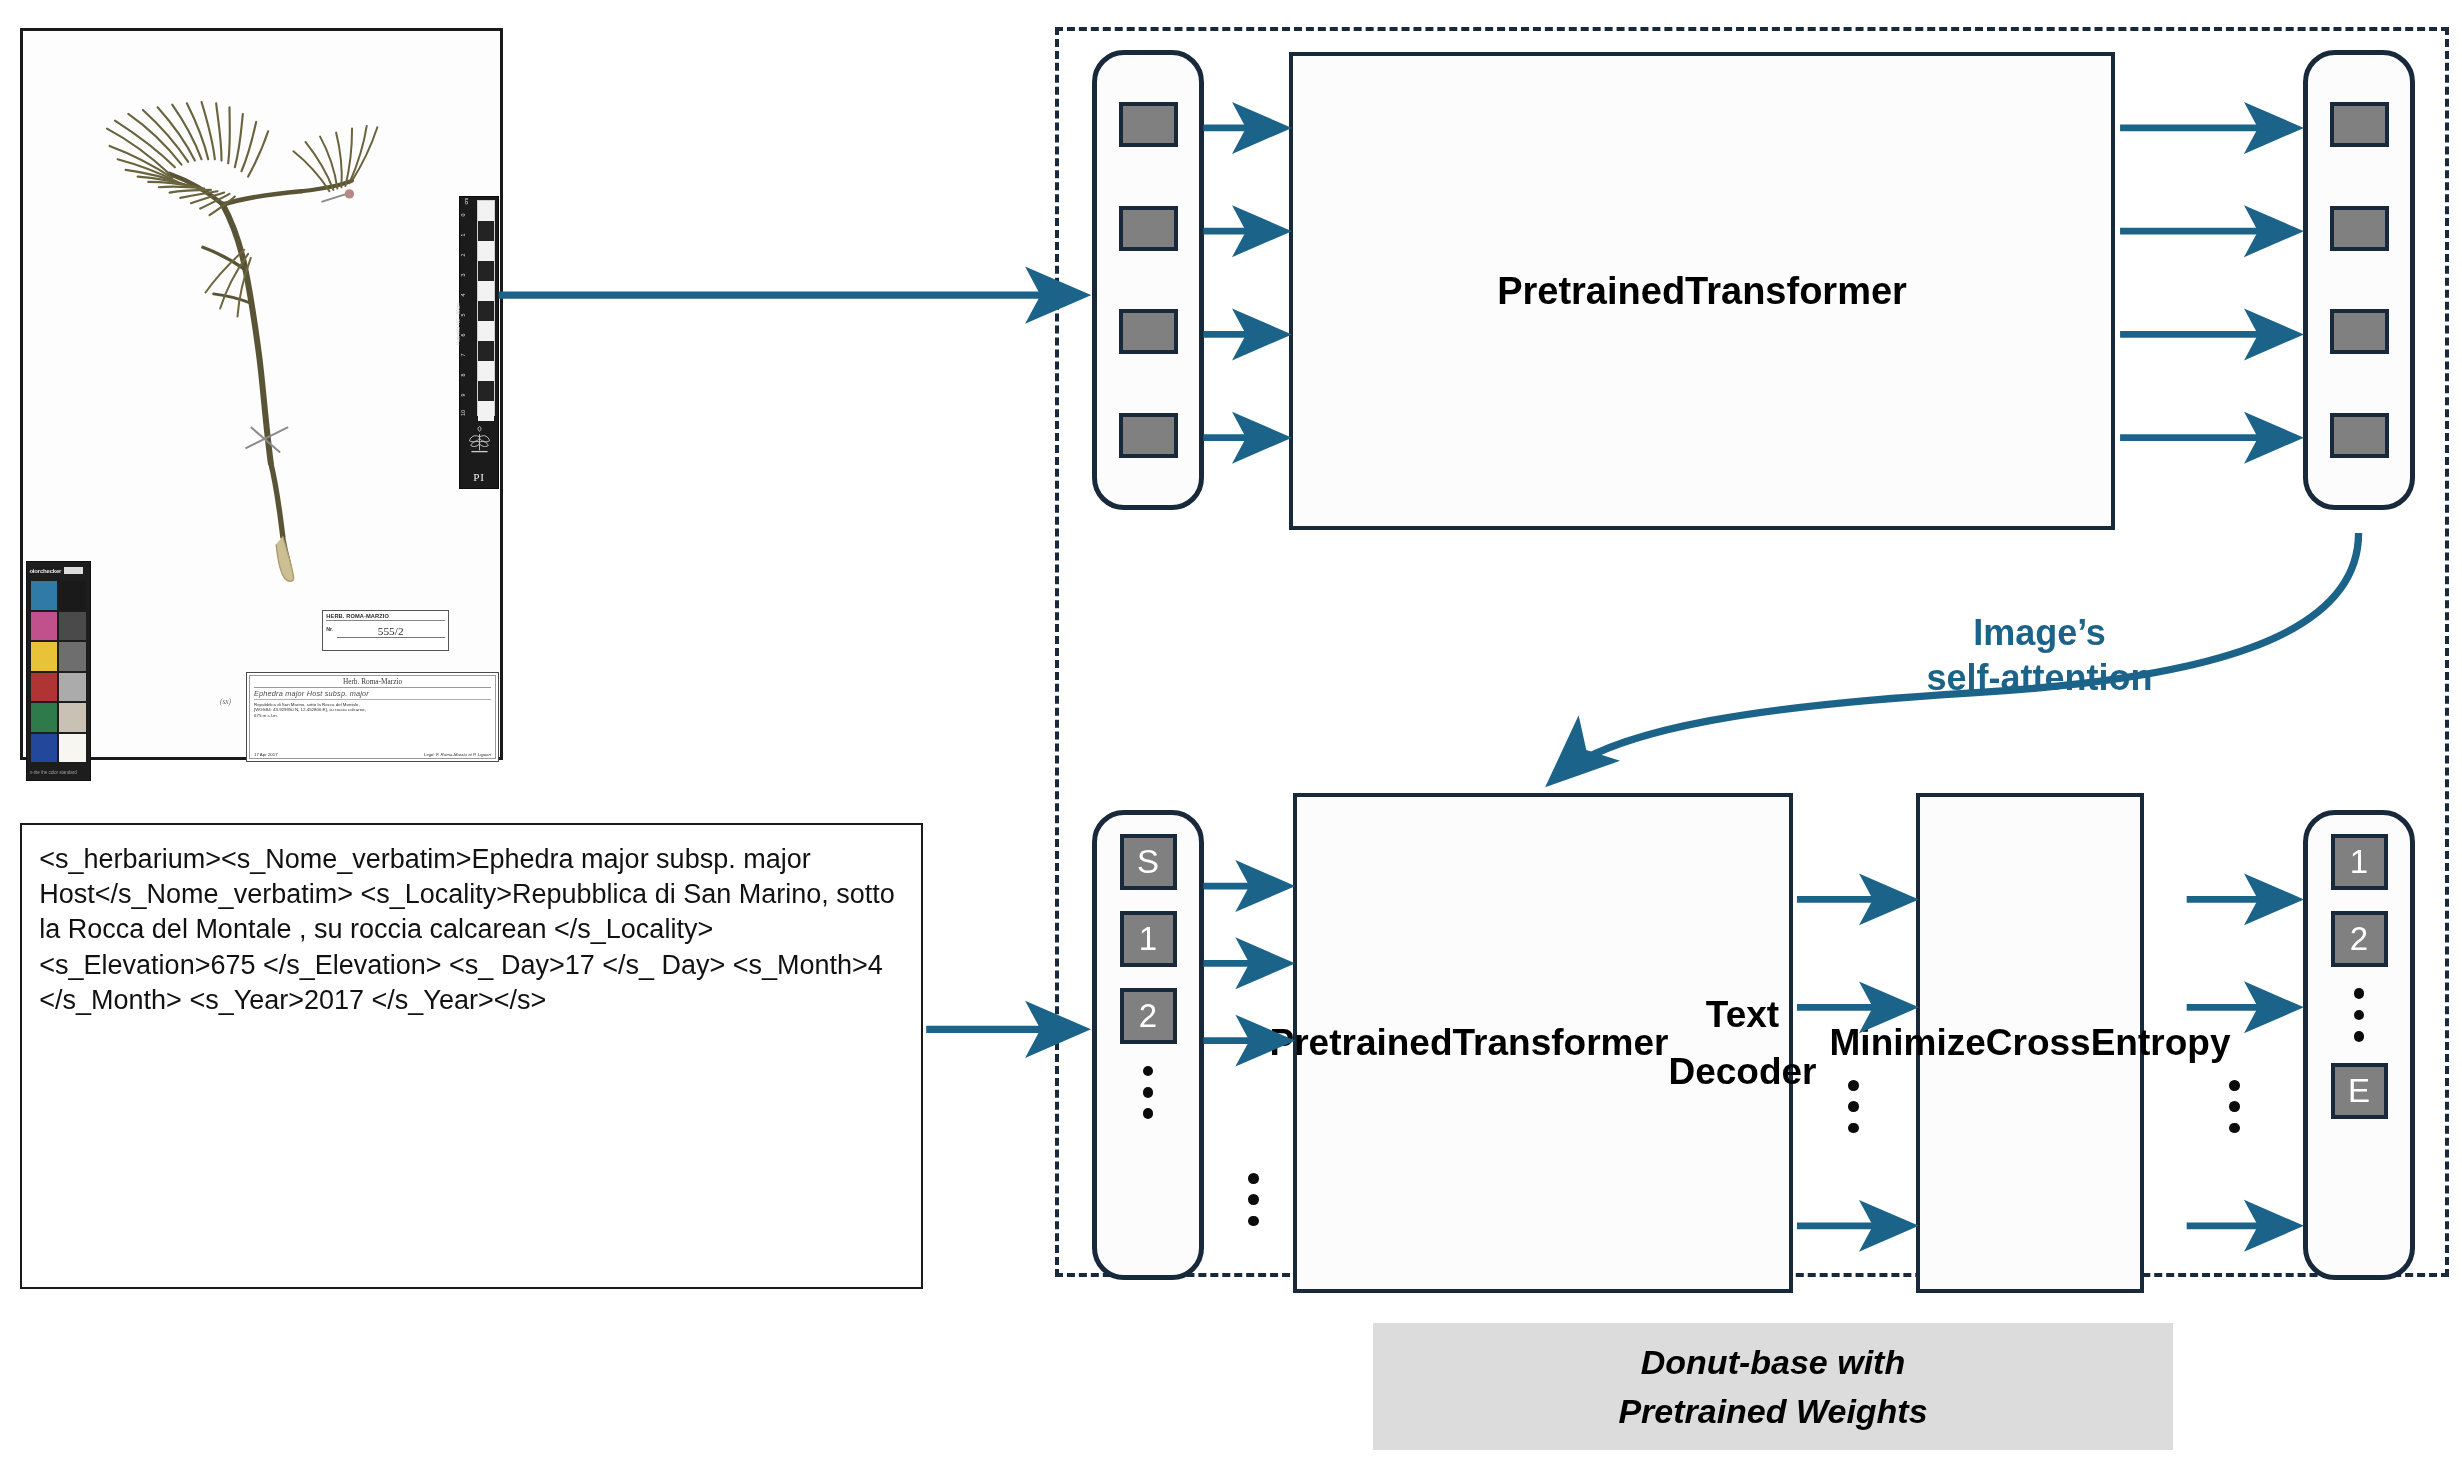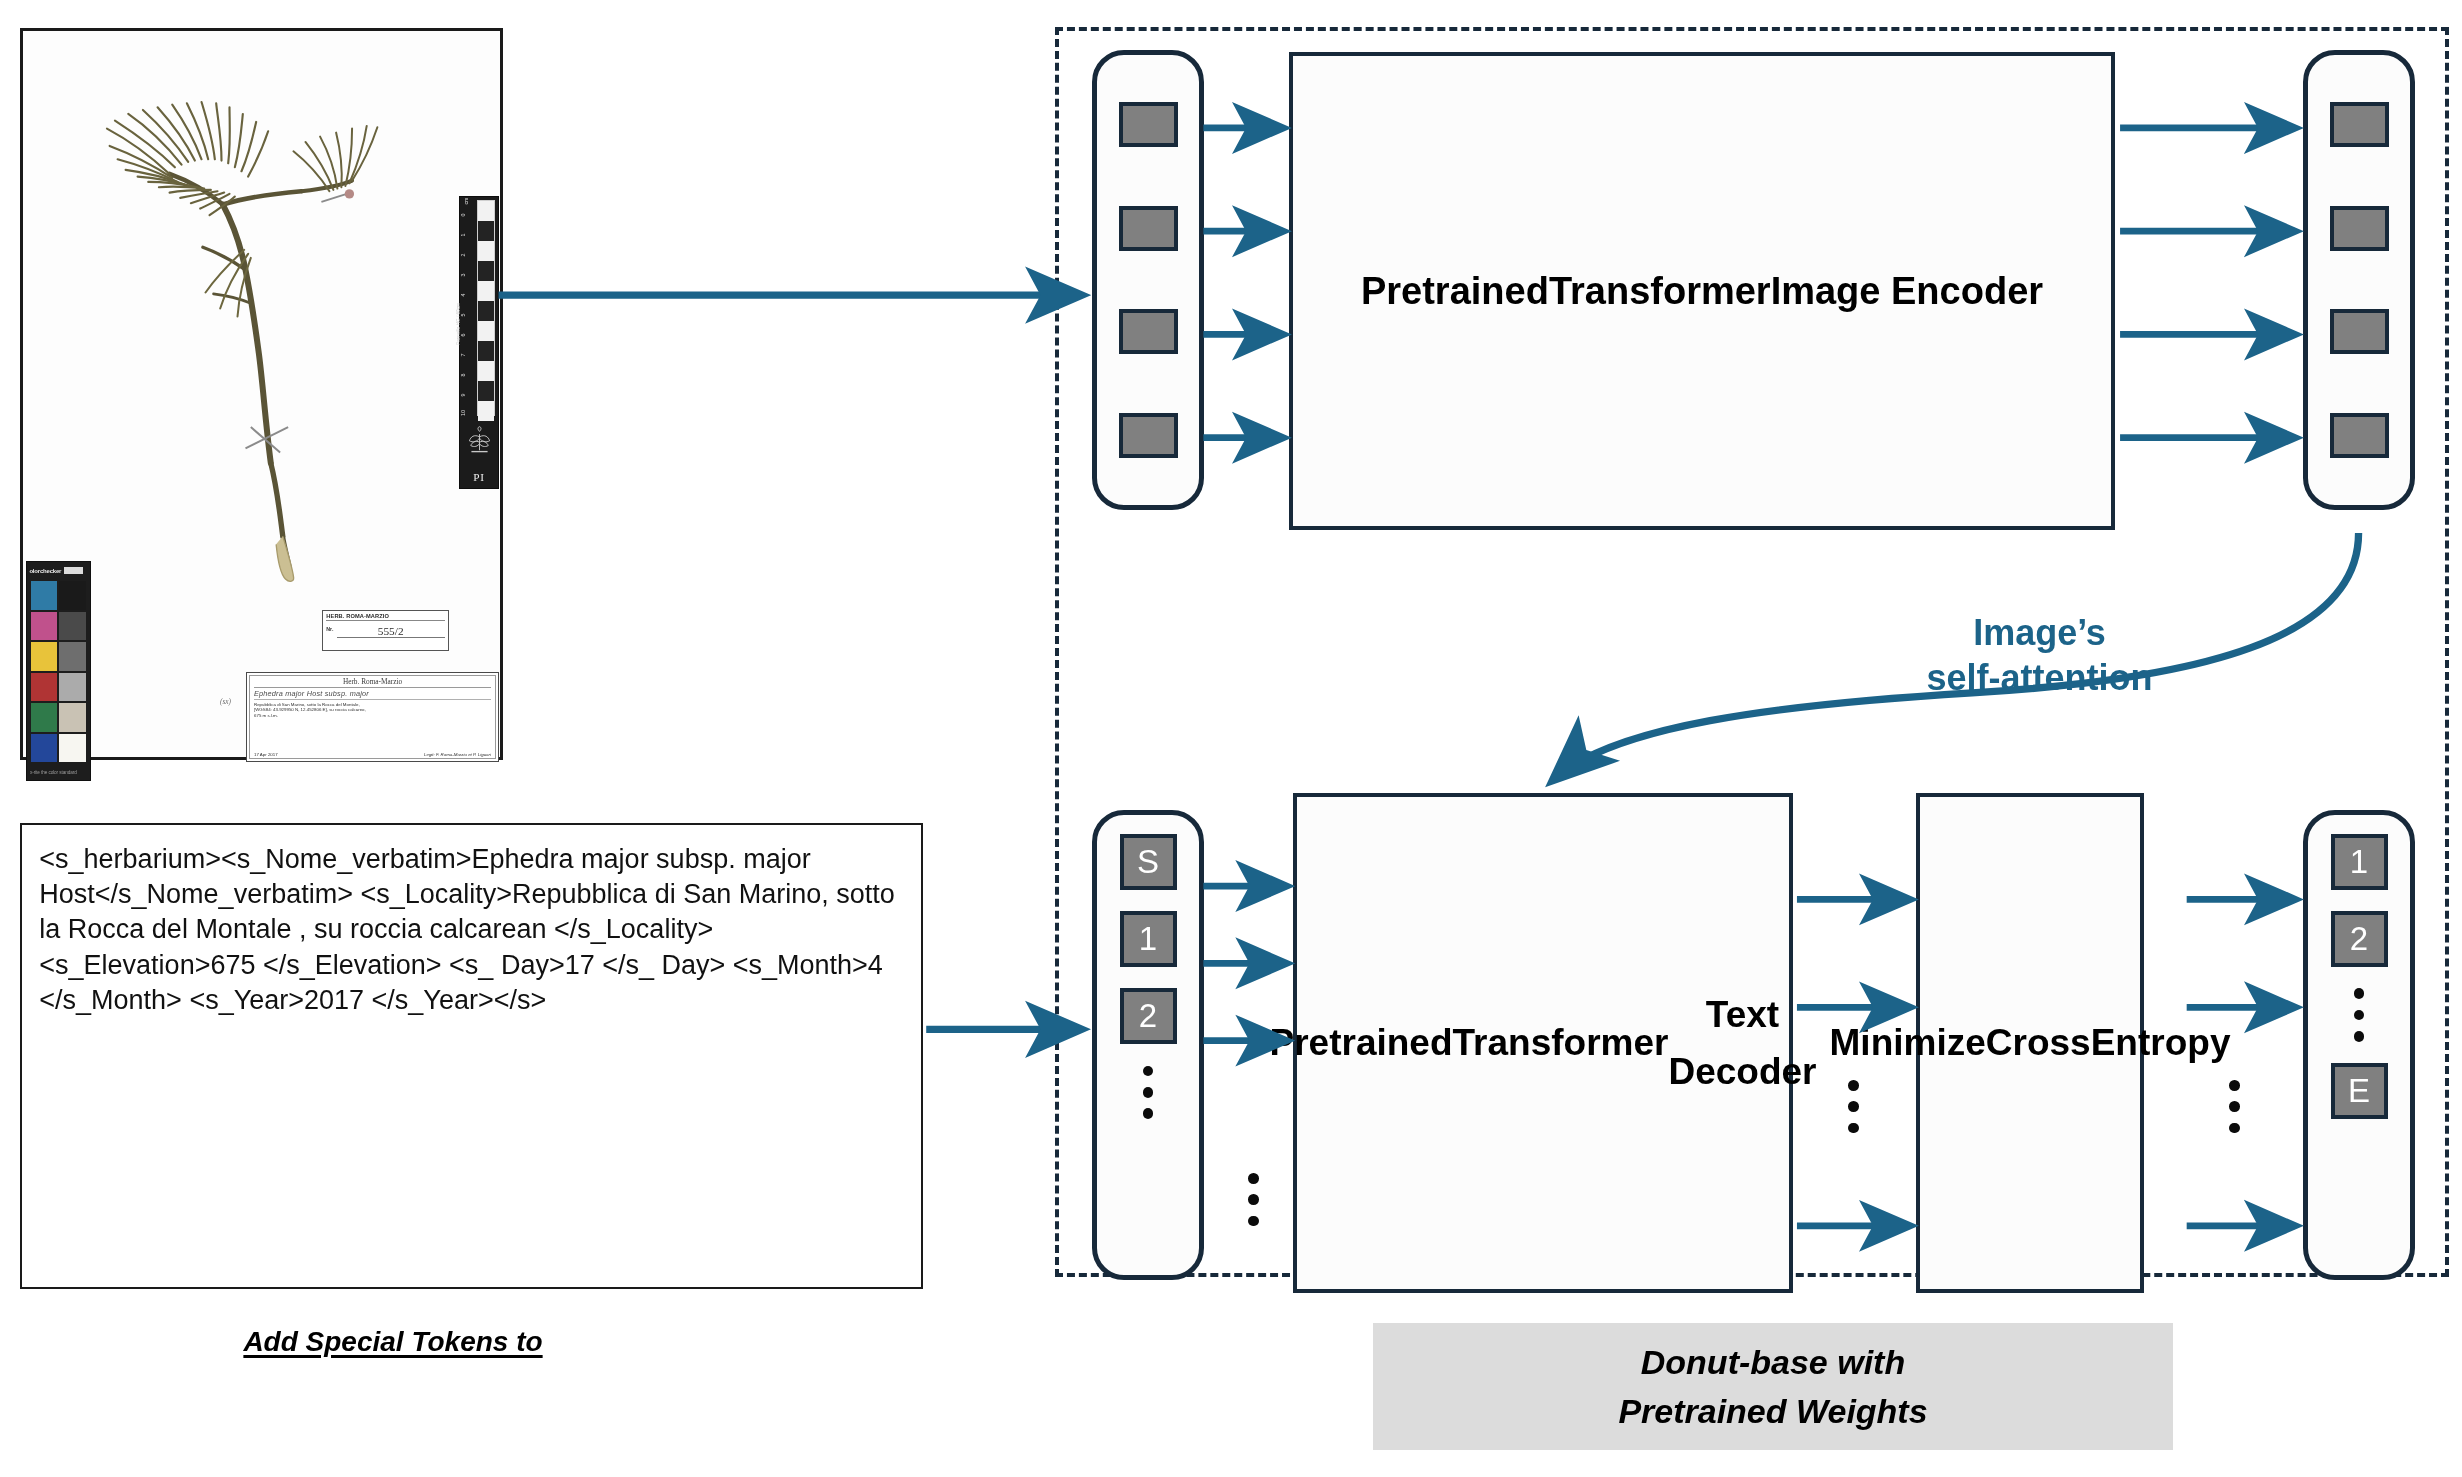--- a/index.html
+++ b/index.html
@@ -321,36 +321,34 @@
       </div>
     </div>
   </div>
 </div>
 
 <div class="abs" id="groundtruth-box">
   <div class="gt-text">&lt;s_herbarium&gt;&lt;s_Nome_verbatim&gt;Ephedra major subsp. major Host&lt;/s_Nome_verbatim&gt; &lt;s_Locality&gt;Repubblica di San Marino, sotto la Rocca del Montale , su roccia calcarean &lt;/s_Locality&gt; &lt;s_Elevation&gt;675 &lt;/s_Elevation&gt; &lt;s_ Day&gt;17 &lt;/s_ Day&gt; &lt;s_Month&gt;4 &lt;/s_Month&gt; &lt;s_Year&gt;2017 &lt;/s_Year&gt;&lt;/s&gt;</div>
 </div>
 
 <div class="abs" id="gt-caption">
-  <span>Add Special Tokens to</span>
 </div>
 
 <div class="abs" id="model-region"></div>
 
 <div class="token-col" id="encoder-input-tokens">
   <div class="patch"></div>
   <div class="patch"></div>
   <div class="patch"></div>
   <div class="patch"></div>
 </div>
 
 <div class="proc-box" id="image-encoder-box">
   <div>Pretrained</div>
   <div>Transformer</div>
-  <div>Image Encoder</div>
 </div>
 
 <div class="token-col" id="encoder-output-tokens">
   <div class="patch"></div>
   <div class="patch"></div>
   <div class="patch"></div>
   <div class="patch"></div>
 </div>
 
 <div class="token-col" id="decoder-input-tokens">

